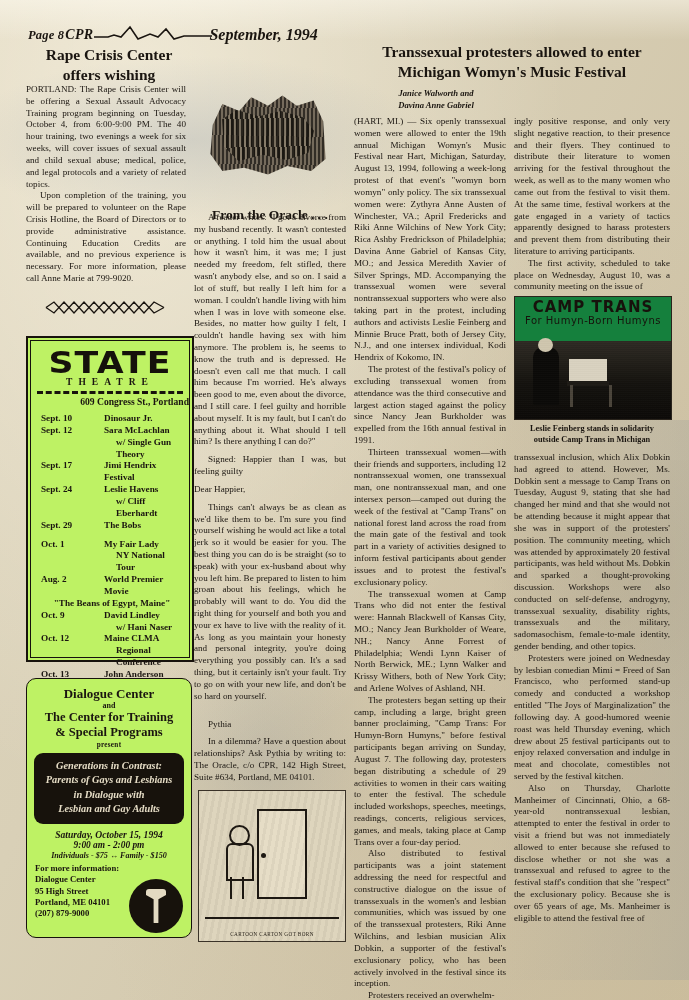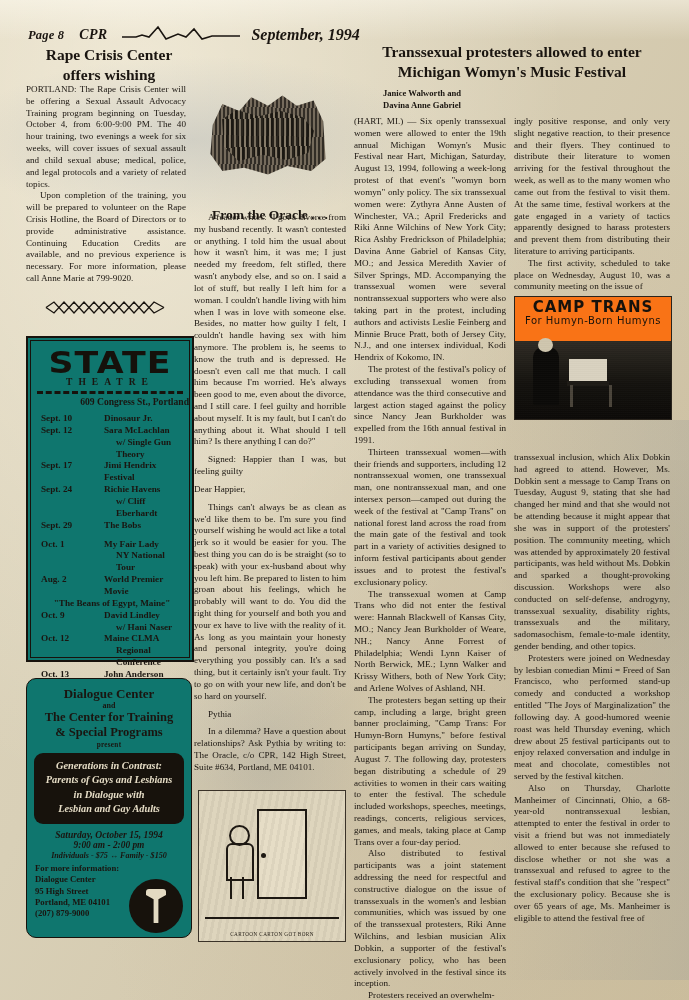--- a/index.html
+++ b/index.html
@@ -27,21 +27,21 @@
     background:linear-gradient(to right, rgba(120,130,140,0), rgba(140,148,152,.22));}
   .stain.s4{left:0;top:0;width:689px;height:40px;
     background:linear-gradient(to bottom, rgba(255,252,242,.5), rgba(255,252,242,0));}
   .stain.s5{left:480px;top:460px;width:210px;height:260px;
     background:radial-gradient(ellipse at 70% 40%, rgba(175,165,140,.38), rgba(175,165,140,0) 70%);}
 
   .page{position:absolute;inset:0;padding:0;}
 
   
   .masthead{position:absolute;left:28px;top:24px;width:380px;height:22px;
-    display:flex;align-items:center;gap:15px;}
+    display:flex;align-items:center;gap:1px;}
   .mh-page{font-style:italic;font-weight:bold;font-size:12.5px;letter-spacing:.2px;}
   .mh-cpr{font-weight:bold;font-size:14px;font-style:italic;letter-spacing:.3px;}
   .mh-wave{display:block;}
   .mh-date{font-style:italic;font-weight:bold;font-size:16px;margin-left:-4px;}
 
   h1.head{font-size:15.5px;font-weight:bold;text-align:center;line-height:1.32;margin:0;}
   h2.subhead{font-size:13.5px;font-weight:bold;text-align:center;line-height:1.3;margin:16px;}
 
   .body-txt{
     font-size:9.1px;line-height:1.30;text-align:justify;
@@ -53,21 +53,21 @@
 
   .byline{font-size:8.6px;font-weight:bold;text-align:center;line-height:1.35;}
 
   
   #rape-head{position:absolute;left:26px;top:45px;width:166px;}
   #rape-body{position:absolute;left:26px;top:84px;width:160px;}
 
   .dingbat{position:absolute;left:44px;top:300px;width:122px;height:13px;}
 
   
-  .ad{position:absolute;background:#0f766e;}
+  .ad{position:absolute;background:#bef264;}
   #state-ad{left:26px;top:336px;width:164px;height:322px;
     border:2px solid #17120c;padding:0;}
   #state-ad .inner{border:1px solid #17120c;margin:2px;height:calc(100% - 6px);position:relative;}
   .state-logo{position:absolute;left:0;right:0;top:4px;height:44px;text-align:center;}
   .state-word{font-family:"DejaVu Sans",sans-serif;font-weight:bold;font-size:31px;
     letter-spacing:1px;line-height:34px;color:#15110b;
     -webkit-text-stroke:0px;display:block;transform:scaleX(1.12);}
   .theatre-word{font-family:"Liberation Serif",serif;font-weight:bold;font-size:9.5px;
     letter-spacing:6px;display:block;margin-top:-2px;}
   .dashrule{border-top:3px dashed #17120c;margin:2px 6px 0 6px;}
@@ -105,31 +105,31 @@
   
   #oracle-cut{position:absolute;left:196px;top:88px;width:150px;height:96px;
     overflow:hidden;}
   #oracle-head{position:absolute;left:194px;top:190px;width:152px;}
   #oracle-body{position:absolute;left:194px;top:212px;width:152px;}
   #oracle-cartoon{position:absolute;left:198px;top:790px;width:146px;height:150px;
     border:1px solid #3a3228;background:#ded5bd;overflow:hidden;}
 
   
   #art-head{position:absolute;left:354px;top:42px;width:316px;}
-  #art-byline{position:absolute;left:346px;top:88px;width:152px;}
+  #art-byline{position:absolute;left:360px;top:88px;width:152px;font-style:italic;}
   #art-col3{position:absolute;left:354px;top:116px;width:152px;}
   #art-col4a{position:absolute;left:514px;top:116px;width:156px;}
   #photo{position:absolute;left:514px;top:296px;width:156px;height:122px;
     border:1px solid #2a241c;overflow:hidden;background:#8e8678;}
   #photo-cap{position:absolute;left:514px;top:424px;width:156px;
     text-align:center;font-size:8.3px;font-weight:bold;line-height:1.3;}
   #art-col4b{position:absolute;left:514px;top:452px;width:156px;}
 
   
-  .banner{position:absolute;left:0;top:0;width:100%;height:44px;background:#f97316;
+  .banner{position:absolute;left:0;top:0;width:100%;height:44px;background:#15803d;
     border-bottom:2px solid #2a241c;}
   .banner .l1{font-family:"DejaVu Sans",sans-serif;font-weight:bold;font-size:15px;
     letter-spacing:1px;text-align:center;color:#17120c;margin-top:1px;}
   .banner .l2{font-family:"DejaVu Sans",sans-serif;font-size:10px;letter-spacing:.5px;
     text-align:center;color:#17120c;margin-top:-1px;}
   .photo-scene{position:absolute;left:0;top:44px;right:0;bottom:0;
     background:linear-gradient(to bottom,#2e2a23 0%,#14120e 55%,#0c0a08 100%);}
   .chair{position:absolute;left:52px;top:18px;width:42px;height:50px;}
   .chair .back{position:absolute;left:2px;top:0;width:38px;height:22px;background:#d9d2c0;}
   .chair .seat{position:absolute;left:0;top:22px;width:42px;height:5px;background:#1d1a15;}
@@ -234,21 +234,21 @@
           <div class="lrow cont">
             <span class="d"></span>
             <span class="t">w/ Single Gun Theory</span>
           </div>
           <div class="lrow">
             <span class="d">Sept. 17</span>
             <span class="t">Jimi Hendrix Festival</span>
           </div>
           <div class="lrow">
             <span class="d">Sept. 24</span>
-            <span class="t">Richie Havens</span>
+            <span class="t">Leslie Havens</span>
           </div>
           <div class="lrow cont">
             <span class="d"></span>
             <span class="t">w/ Cliff Eberhardt</span>
           </div>
           <div class="lrow">
             <span class="d">Sept. 29</span>
             <span class="t">The Bobs</span>
           </div>
           <div class="gap"></div>
@@ -343,21 +343,21 @@
 
   <div id="oracle-head">
     <h2 class="subhead">From the Oracle . . .</h2>
   </div>
 
   <div id="oracle-body" class="body-txt">
     <p>A reader writes: "I got a divorce from my husband recently.  It wasn't contested or anything.  I told him the usual about how it wasn't him, it was me; I just needed my freedom, felt stifled, there wasn't anybody else, and so on.  I said a lot of stuff, but really I left him for a woman.  I couldn't handle living with him when I was in love with someone else.  Besides, no matter how guilty I felt, I couldn't handle having sex with him anymore.   The problem is, he seems to know the truth and is depressed.  He doesn't even call me that much.  I call him because I'm worried.  He's always been good to me, even about the divorce, and I still care.  I feel  guilty and horrible about myself.  It is my fault, but I can't do anything about it.  What should I tell him?  Is there anything I can do?"</p>
     <p style="margin-top:6px">Signed: Happier than I was,  but feeling guilty</p>
     <p class="noind" style="margin-top:6px">Dear Happier,</p>
     <p style="margin-top:6px">Things can't always be as clean as we'd like them to be.  I'm sure you find yourself wishing he would act like a total jerk so it would be easier for you. The best thing you can do is be straight (so to speak) with your ex-husband about why you left him.  Be prepared to listen to him groan about his feelings, which he probably will want to do.  You did the right thing for yourself and both you and your ex have to live with the reality of it.  As long as you maintain your honesty and personal integrity, you're doing everything you possibly can. It's a sad thing, but it certainly isn't your fault.  Try to go on with your new life, and don't be so hard on yourself.</p>
-    <p style="margin-top:6px">Pythia</p>
+    <p style="margin-top:16px">Pythia</p>
     <p style="margin-top:6px">In a dilemma?  Have a question about relationships? Ask Pythia by writing to: The Oracle, c/o CPR,  142 High Street, Suite #634, Portland, ME 04101.</p>
   </div>
 
   <div id="oracle-cartoon">
     <div class="ctn-door"></div>
     <div class="ctn-knob"></div>
     <div class="ctn-fig">
       <div class="h"></div>
         <div class="b"></div>
         <div class="l1"></div>
@@ -403,20 +403,24 @@
           <div class="seat"></div>
           <div class="legs"></div>
       </div>
       <div class="person">
           <div class="hd"></div>
         </div>
       <div class="grain"></div>
     </div>
   </div>
 
+  <div id="photo-cap">
+    <div>Leslie Feinberg stands in solidarity</div>
+    <div>outside Camp Trans in Michigan</div>
+  </div>
 
   <div id="art-col4b" class="body-txt">
       <p class="noind">transsexual inclusion, which Alix Dobkin had agreed to attend.  However, Ms. Dobkin sent a message to Camp Trans on Tuesday, August 9, stating that she had changed her mind and that she would not be attending because it might appear that she was in support of the protesters' position.  The community meeting, which was attended by approximately 20 festival participants, was held without Ms. Dobkin and sparked a thought-provoking discussion. Workshops were also conducted on self-defense, androgyny, transsexual sexuality, disability rights, transsexuals and the military, sadomasochism, female-to-male identity, gender bending, and other topics.</p>
       <p>Protesters were joined on Wednesday by lesbian comedian Mimi = Freed of San Francisco, who performed stand-up comedy and conducted a workshop entitled "The Joys of Marginalization" the following day.  A good-humored weenie roast was held Thursday evening, which drew about 25 festival participants out to enjoy relaxed conversation and indulge in meat and chocolate, comestibles not served by the festival kitchen.</p>
       <p>Also on Thursday, Charlotte Manheimer of Cincinnati, Ohio, a 68-year-old nontranssexual lesbian, attempted to enter the festival in order to visit a friend but was not immediately allowed to enter because she refused to disclose whether or not she was a transsexual and refused to agree to the festival staff's condition that she "respect" the exclusionary policy.  Because she is over 65 years of age, Ms. Manheimer is eligible to attend the festival free of</p>
     </div>
 
 </div>
 
 </body></html>

